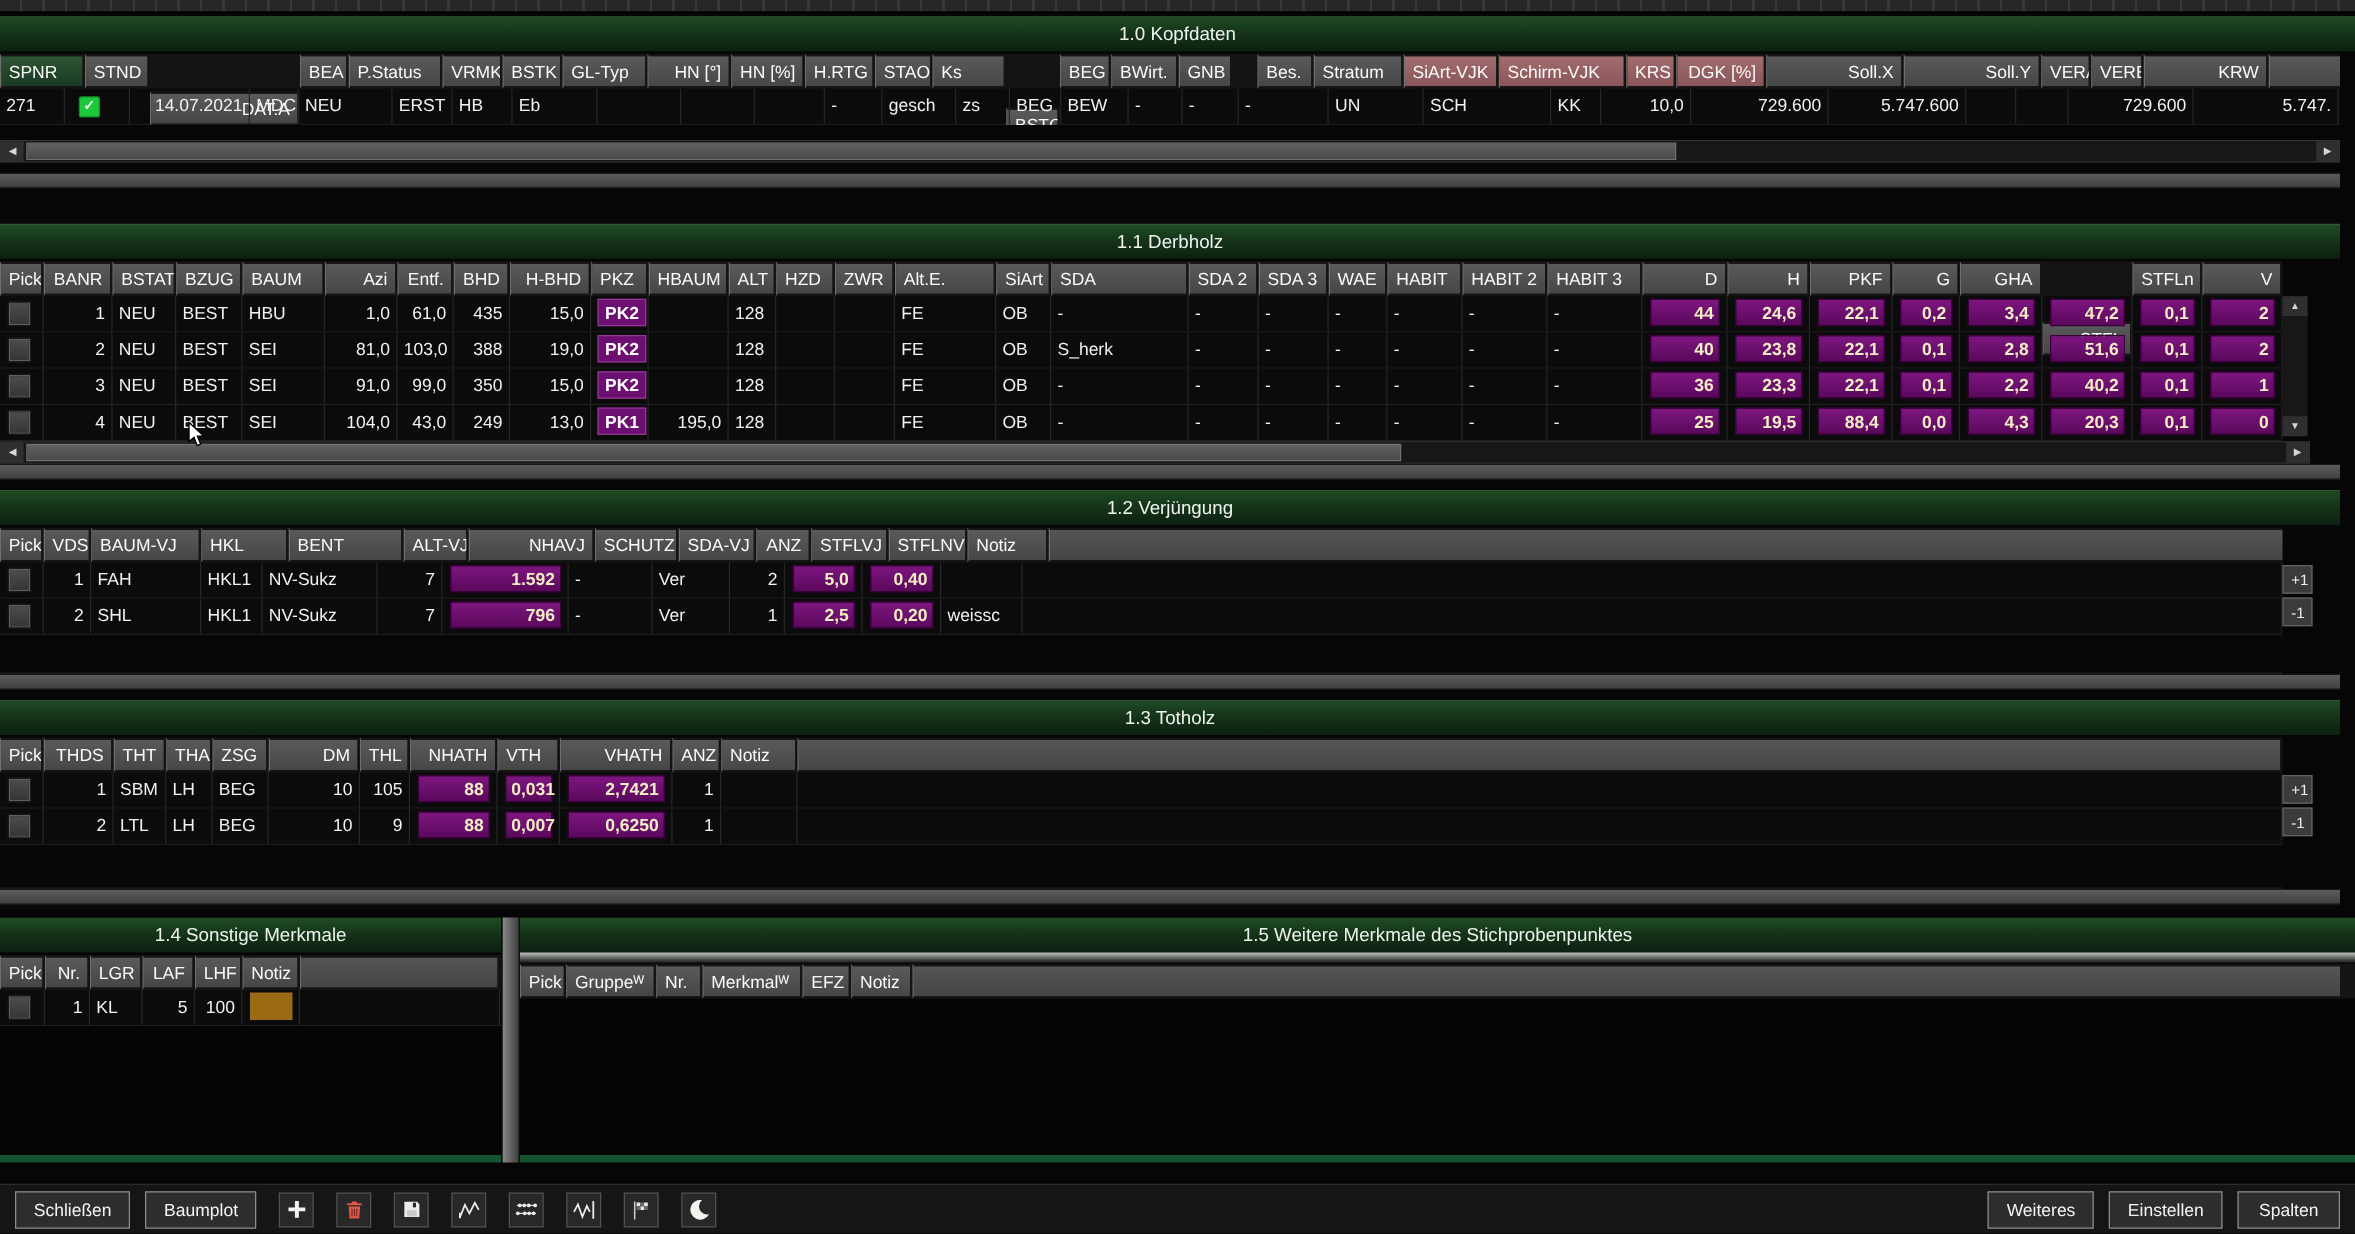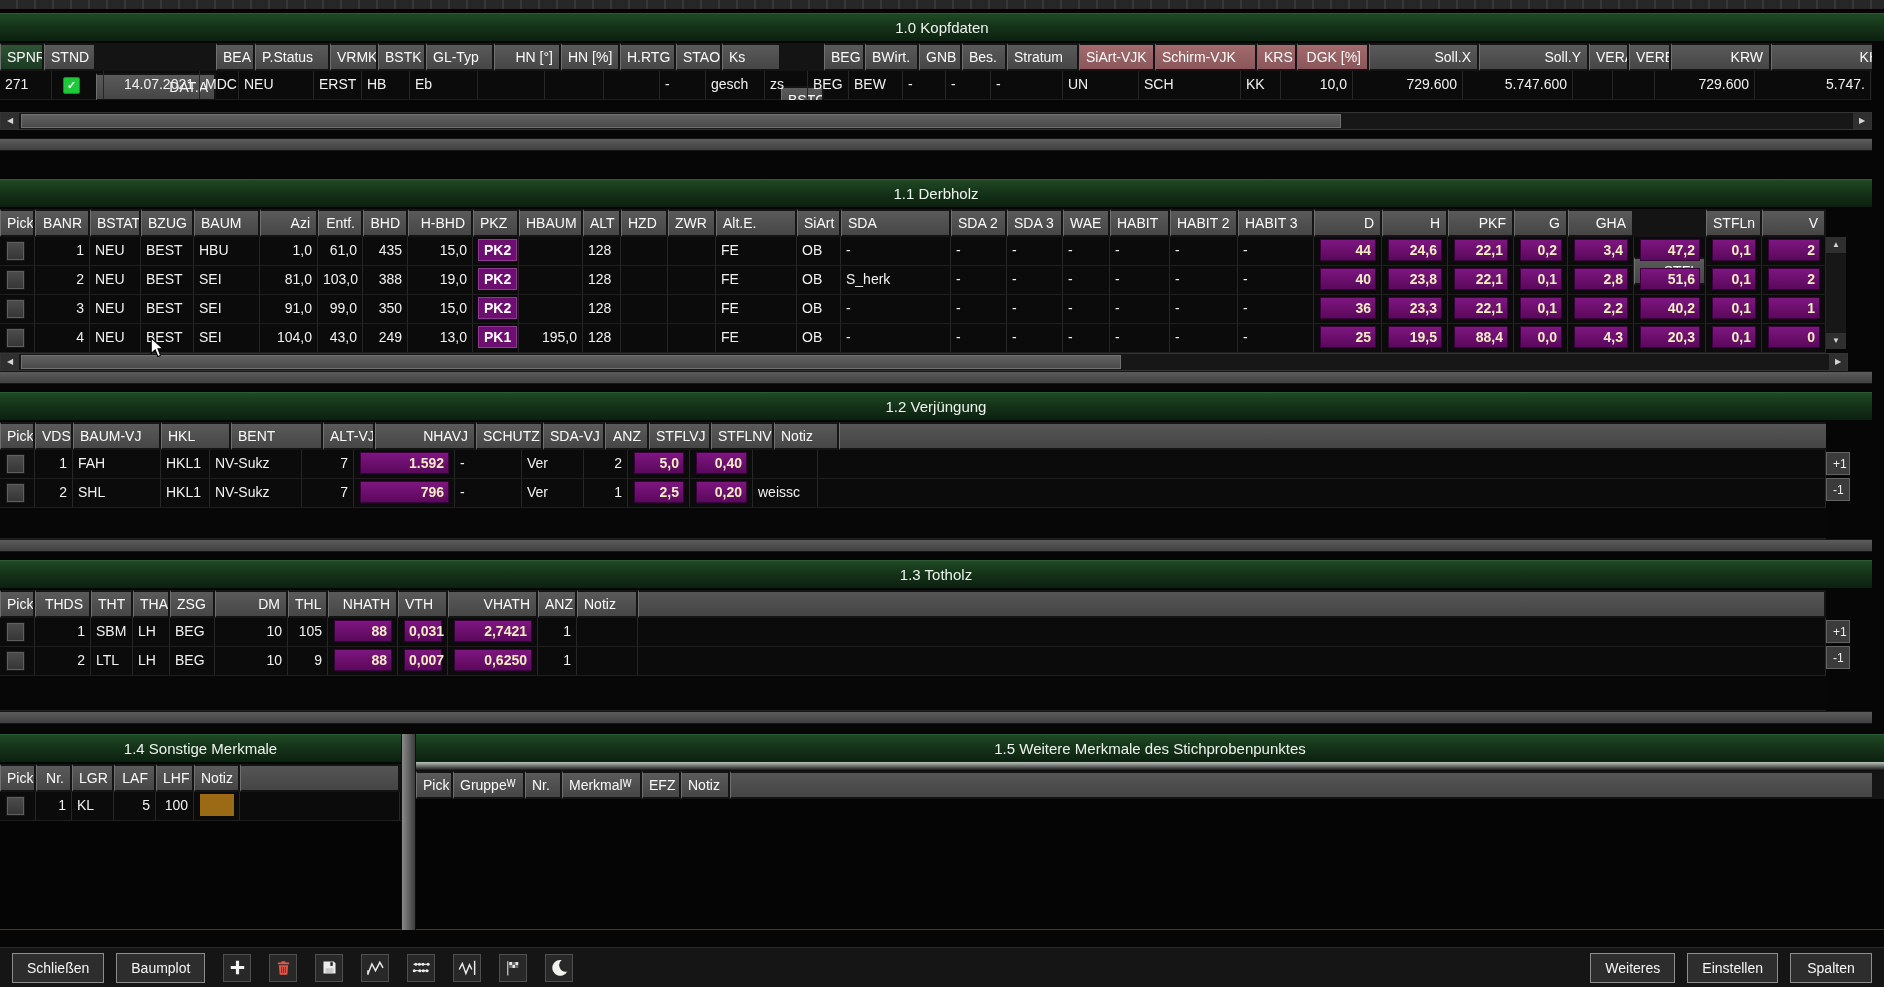--- a/index.html
+++ b/index.html
@@ -41,21 +41,21 @@
   .vsb{width:20px;display:flex;flex-direction:column;background:#161616;}
   .vtrack{flex:1;background:#171717;}
   .spincol{width:26px;display:flex;flex-direction:column;align-items:flex-start;}
   .spinbtn{width:24px;height:23px;box-sizing:border-box;background:#3b3b3b;border:1px solid #646464;
            color:#eee;font-size:12px;text-align:center;line-height:20px;margin-bottom:3px;}
   .splitter{height:13px;width:1872px;background:linear-gradient(180deg,#5c5c5c,#404040);
             border-top:1px solid #161616;border-bottom:1px solid #161616;box-sizing:border-box;}
   .emptyarea{background:#070707;border-bottom:1px solid #222;}
   .gap6{height:6px;}.gap8{height:8px;}.gap10{height:10px;}.gap12{height:12px;}.gap26{height:26px;}
   .bottom{display:flex;height:196px;}
-  .panel{overflow:hidden;background:#050505;display:flex;flex-direction:column;border-bottom:1px solid #14532d;}
+  .panel{overflow:hidden;background:#050505;display:flex;flex-direction:column;border-bottom:6px solid #14532d;}
   .vsplit{width:13px;background:linear-gradient(90deg,#8a8a8a,#3c3c3c);border-left:1px solid #101010;border-right:1px solid #101010;}
   .glow{height:9px;background:linear-gradient(180deg,rgba(222,230,222,0.85),rgba(20,20,20,0));}
   .panel-fill{flex:1;background:#050505;}
   .toolbar{position:absolute;left:0;right:0;bottom:0;height:39px;background:#151515;
            border-top:1px solid #2b2b2b;display:flex;align-items:center;}
   .tb-left,.tb-icons,.tb-right{display:flex;align-items:center;}
   .tb-right{margin-left:auto;}
   .tbtn{background:#2d2d2d;border:1px solid #8d8d8d;color:#f5f5f5;height:30px;min-width:82px;
         padding:0 14px;margin-left:12px;font-size:14px;font-family:"Liberation Sans",sans-serif;}
   .tb-right .tbtn{margin-left:0;margin-right:12px;}
@@ -68,38 +68,38 @@
 <body>
 
 <div class="screen">
   <div class="topstrip"></div>
 
   <div class="titlebar full">
     <span>1.0 Kopfdaten</span>
   </div>
   <div style="width:1872px;overflow:hidden;">
       <div class="hdr-row">
-        <div class="hdr-cell a-l hdr-green" style="width: 44px;">SPNR</div>
+        <div class="hdr-cell a-l hdr-green" style="width: 68px;">SPNR</div>
         <div class="hdr-cell a-l" style="width: 52px;">STND</div>
         <div class="hdr-cell a-r" style="width: 120px; margin-top: 30px;">DAT.A</div>
         <div class="hdr-cell a-l" style="width: 39px;">BEA</div>
         <div class="hdr-cell a-l" style="width: 75px;">P.Status</div>
         <div class="hdr-cell a-l" style="width: 48px;">VRMK</div>
         <div class="hdr-cell a-l" style="width: 48px;">BSTK</div>
         <div class="hdr-cell a-l" style="width: 68px;">GL-Typ</div>
         <div class="hdr-cell a-r" style="width: 67px;">HN [°]</div>
         <div class="hdr-cell a-r" style="width: 59px;">HN [%]</div>
         <div class="hdr-cell a-l" style="width: 56px;">H.RTG</div>
         <div class="hdr-cell a-l" style="width: 46px;">STAO</div>
         <div class="hdr-cell a-l" style="width: 59px;">Ks</div>
         <div class="hdr-cell a-l" style="width: 43px; margin-top: 43px;">BSTG</div>
         <div class="hdr-cell a-l" style="width: 41px;">BEG</div>
         <div class="hdr-cell a-l" style="width: 54px;">BWirt.</div>
         <div class="hdr-cell a-l" style="width: 43px;">GNB</div>
-        <div class="hdr-cell a-l" style="width: 45px;">Bes.</div>
+        <div class="hdr-cell a-l" style="width: 45px; margin-left: 20px;">Bes.</div>
         <div class="hdr-cell a-l" style="width: 72px;">Stratum</div>
         <div class="hdr-cell a-l hdr-red" style="width: 76px;">SiArt-VJK</div>
         <div class="hdr-cell a-l hdr-red" style="width: 102px;">Schirm-VJK</div>
         <div class="hdr-cell a-l hdr-red" style="width: 40px;">KRS</div>
         <div class="hdr-cell a-r hdr-red" style="width: 72px;">DGK [%]</div>
         <div class="hdr-cell a-r" style="width: 110px;">Soll.X</div>
         <div class="hdr-cell a-r" style="width: 110px;">Soll.Y</div>
         <div class="hdr-cell a-l" style="width: 40px;">VERA</div>
         <div class="hdr-cell a-l" style="width: 42px;">VERE</div>
         <div class="hdr-cell a-r" style="width: 100px;">KRW</div>

